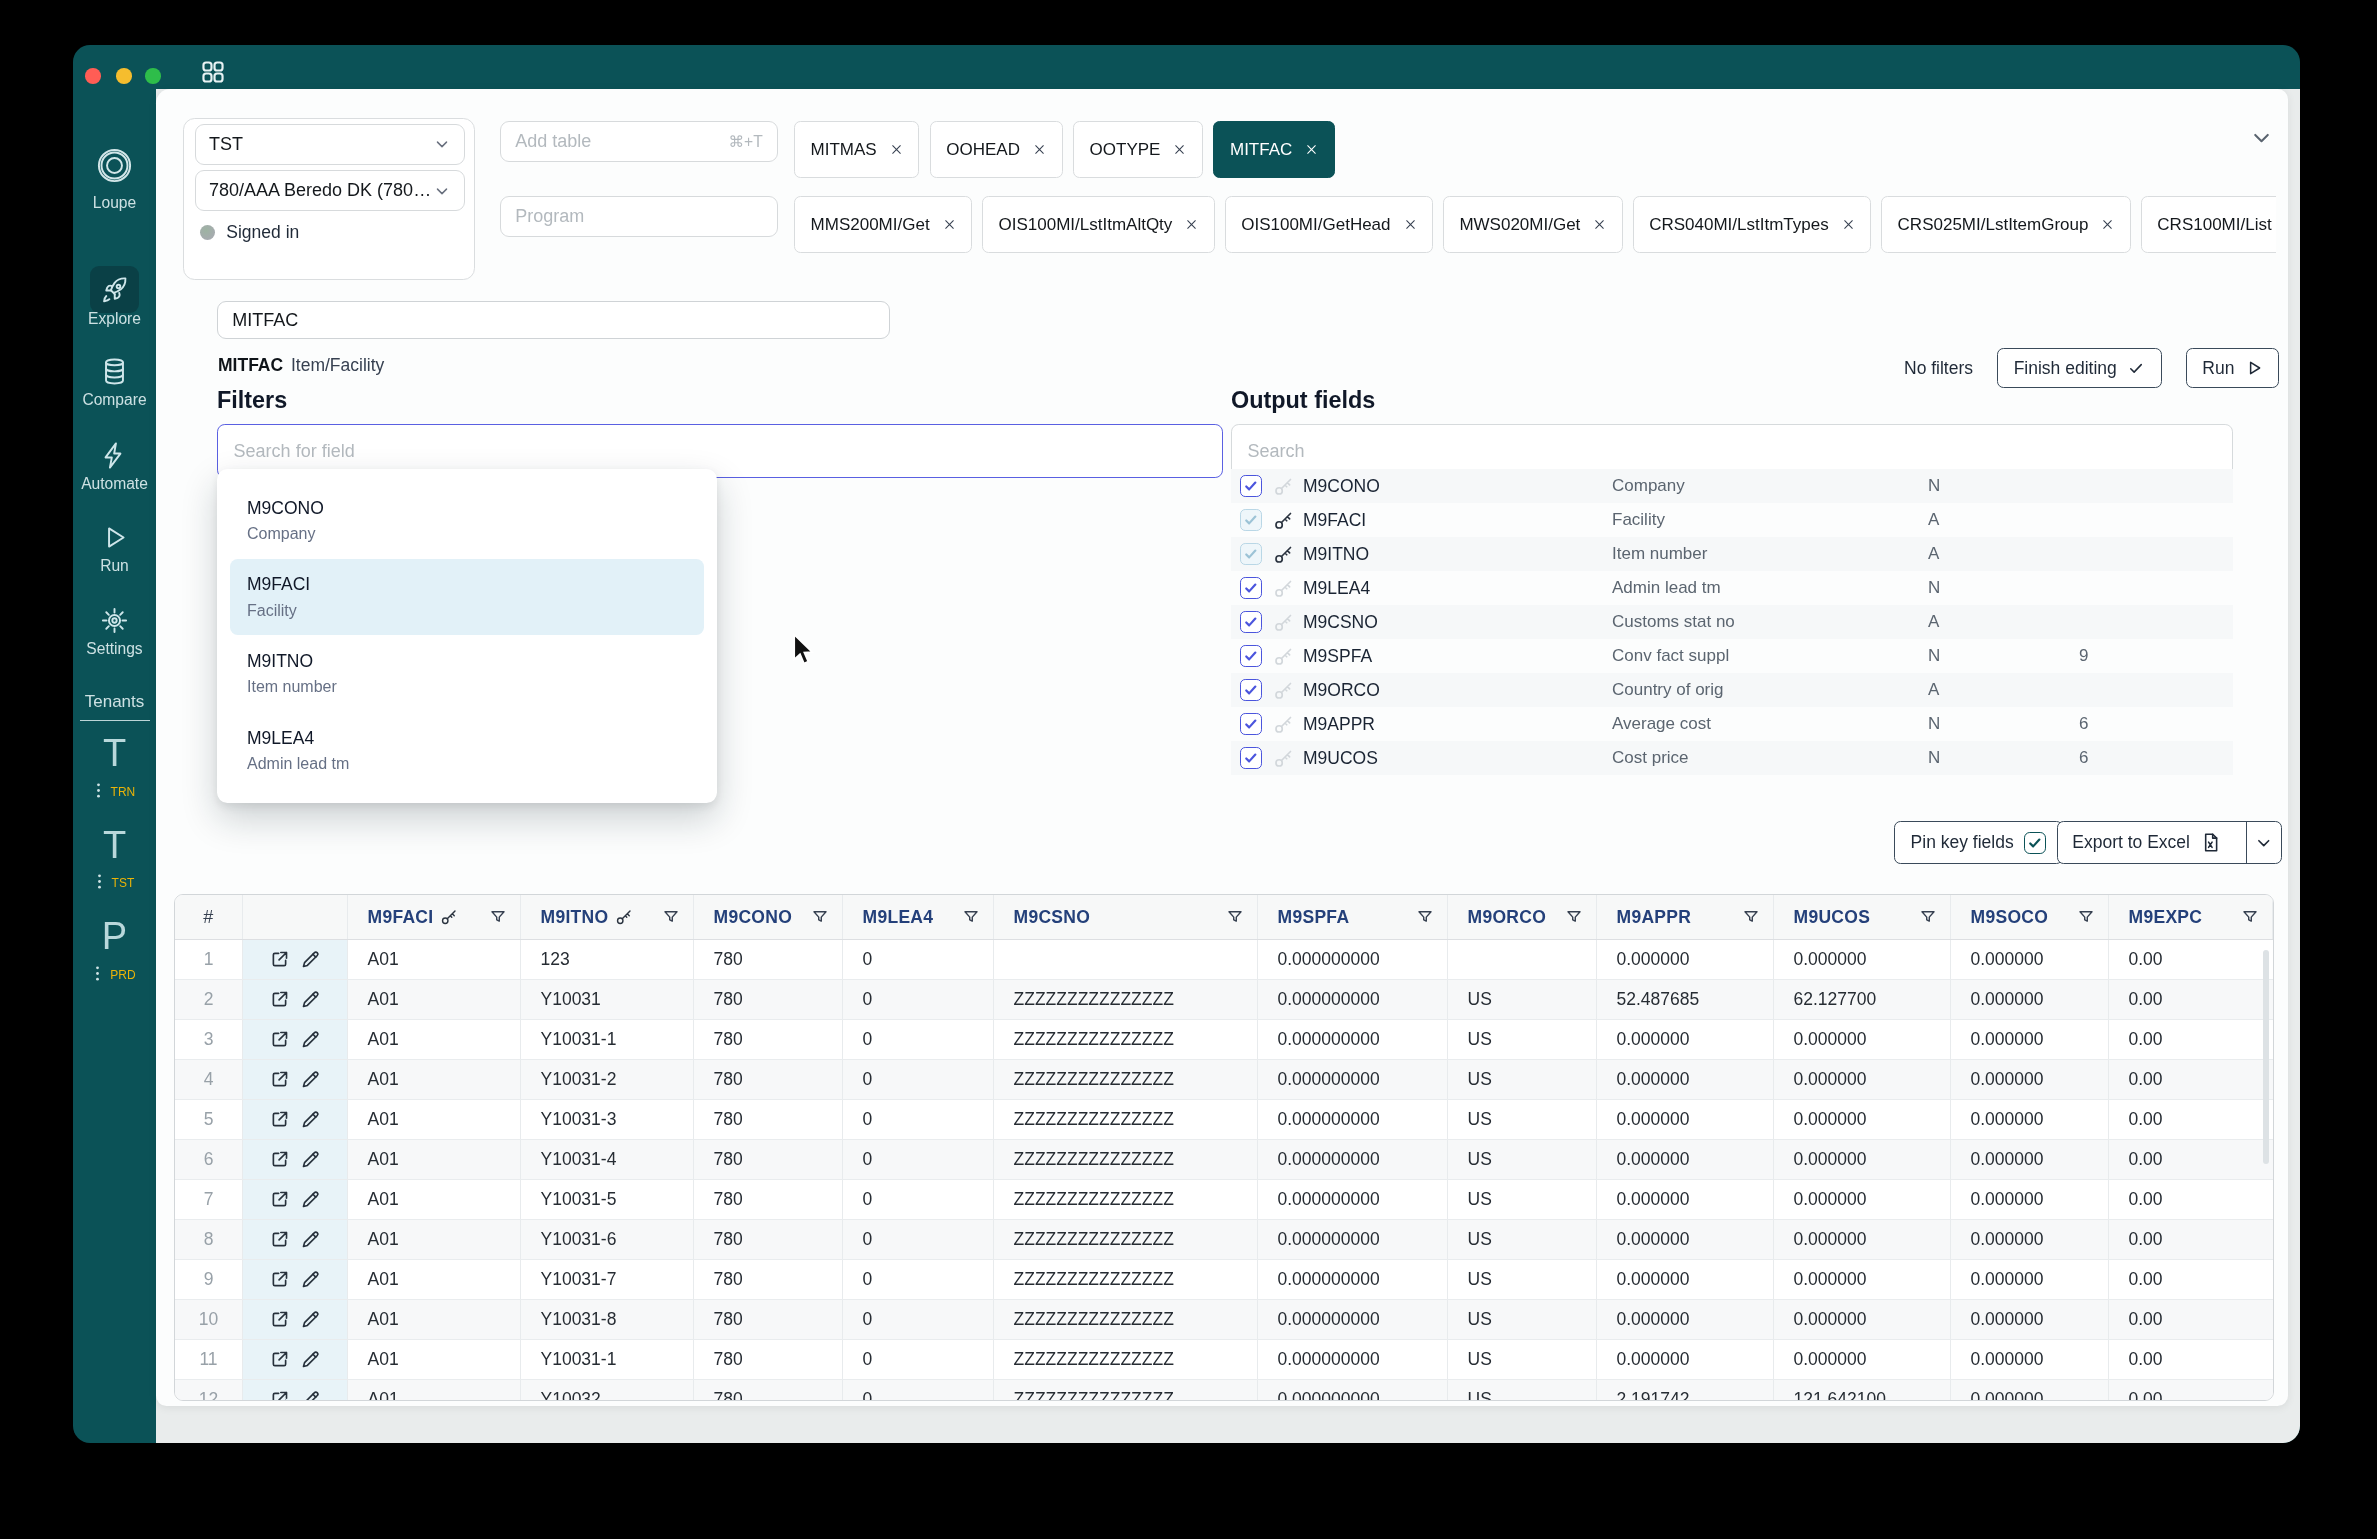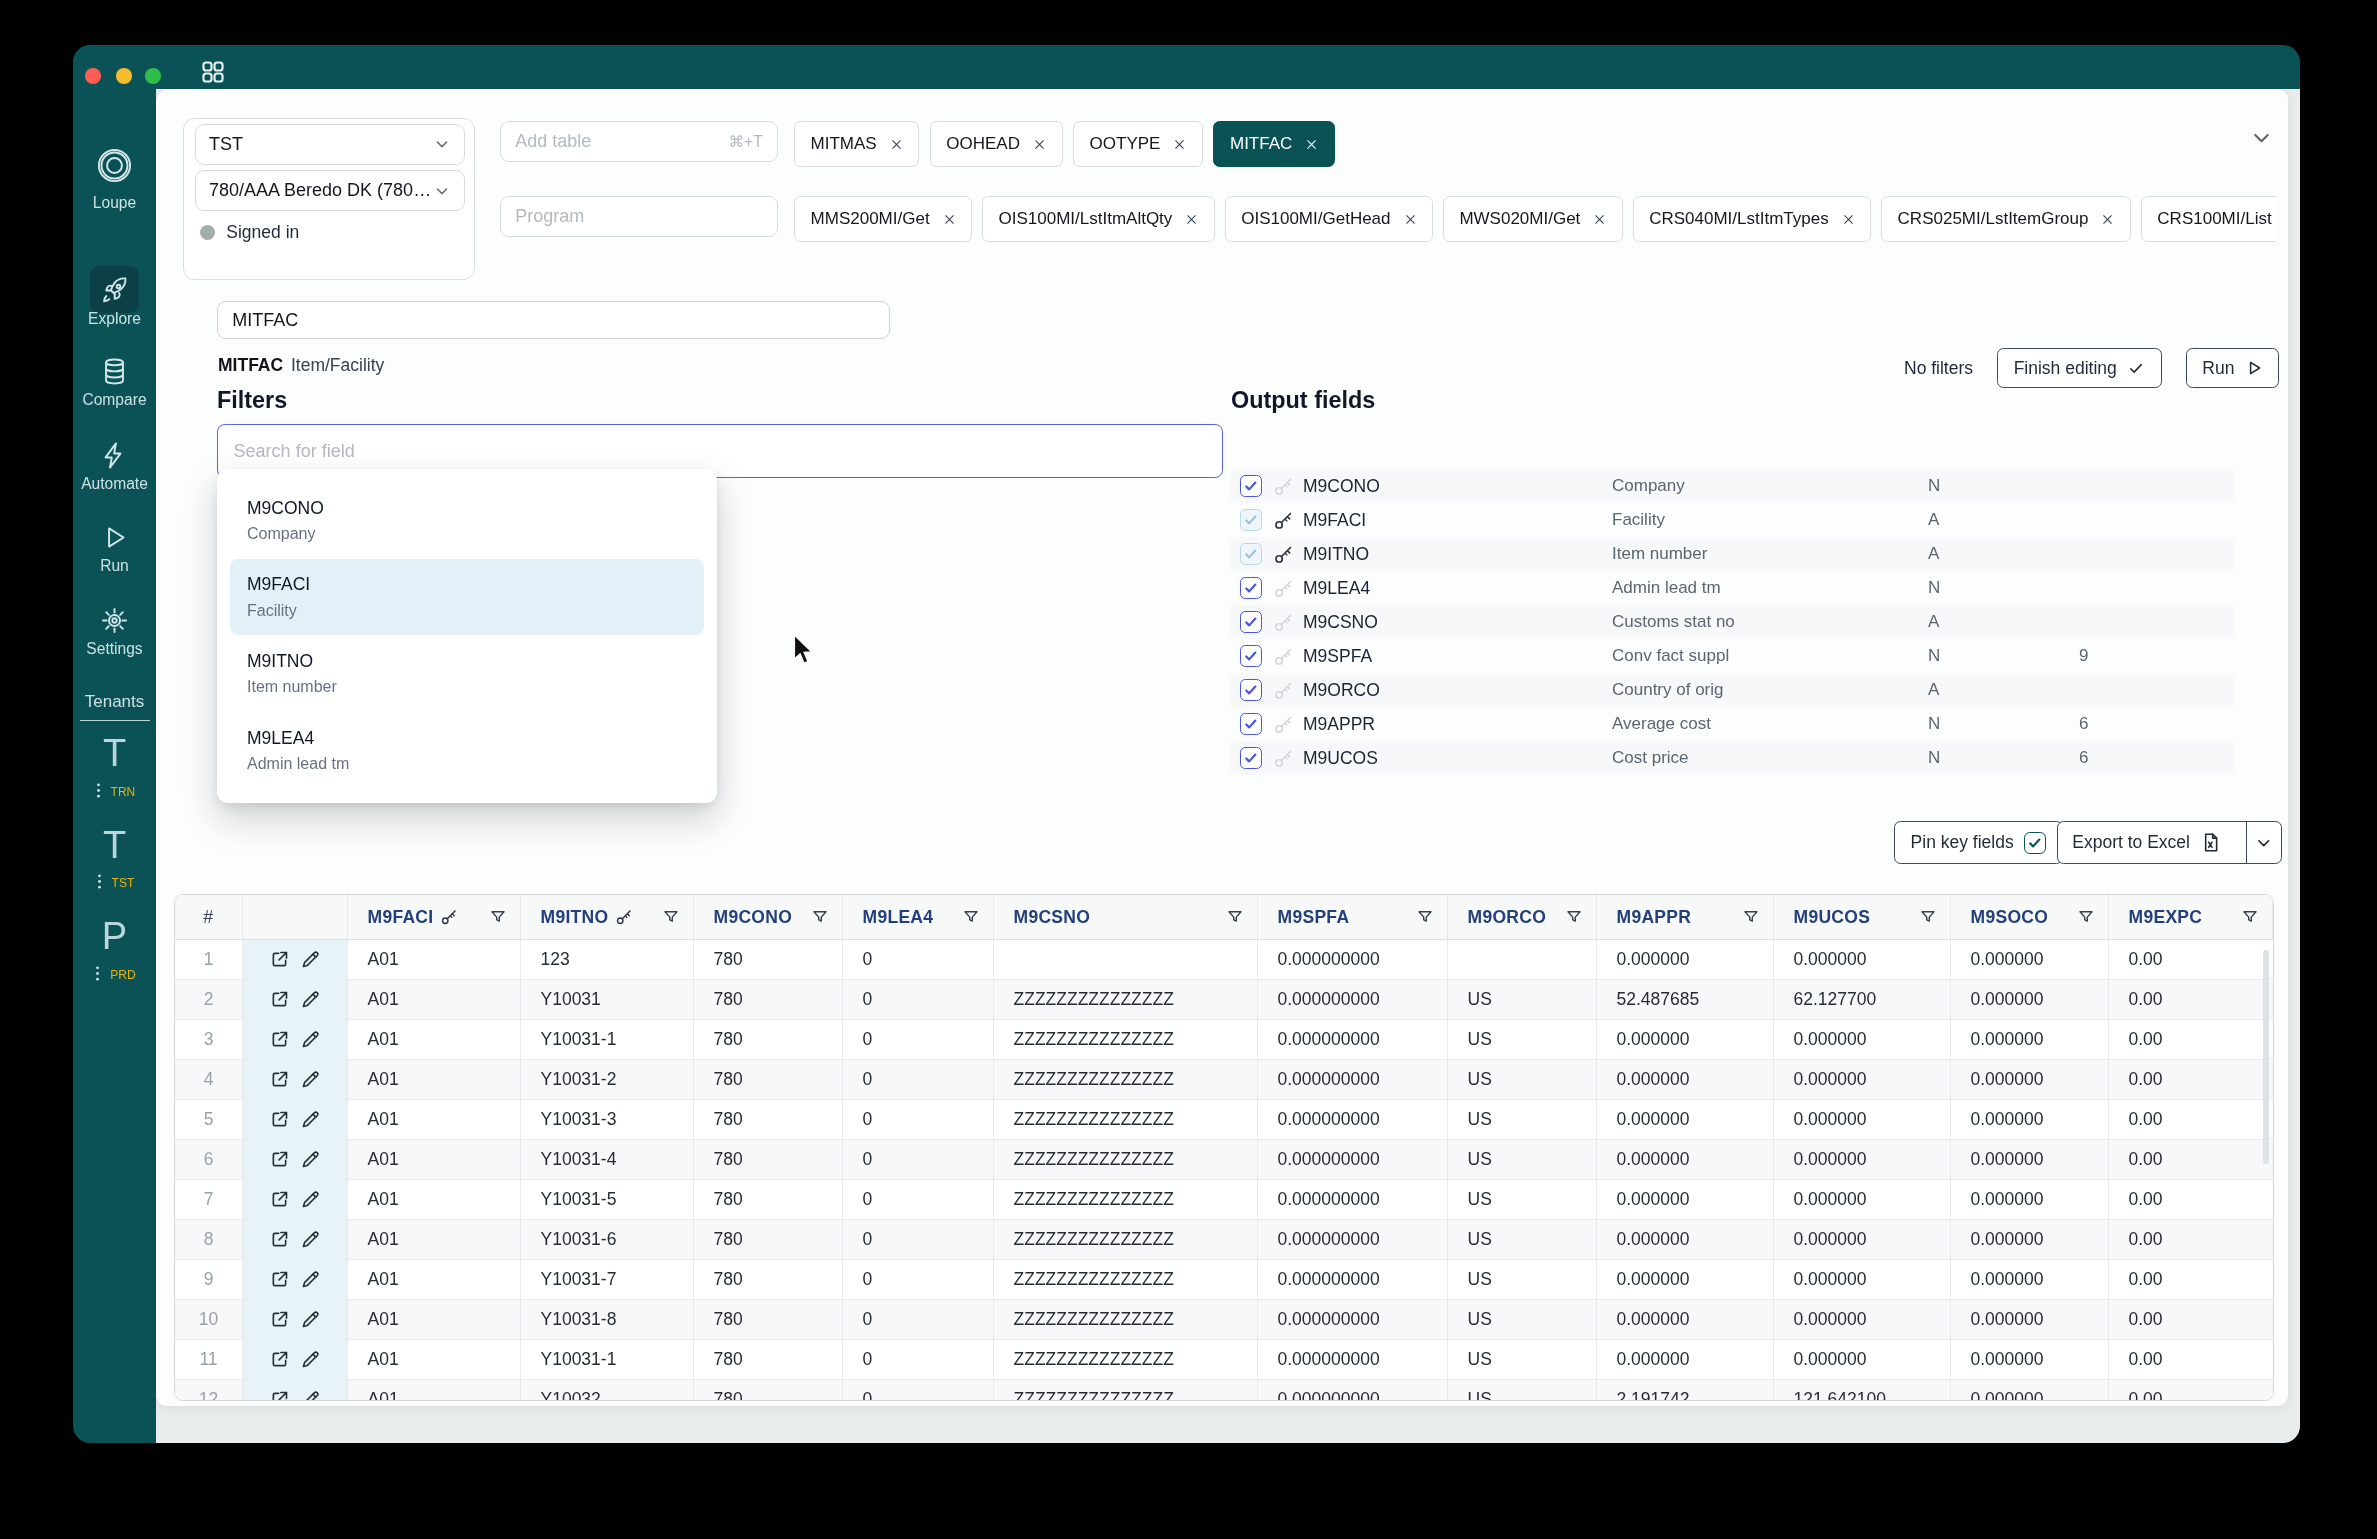--- a/index.html
+++ b/index.html
@@ -45,21 +45,21 @@
     font-size:17.5px; color:#1f2937; }
   .signed-dot { width:15px; height:15px; border-radius:50%;
     background:radial-gradient(circle at 40% 35%, #9db3a2, #a6abaf 70%); }
 
   
   .ghost-input { position:absolute; left:344px; width:278px; height:41px; border:1.3px solid #d7dadc;
     border-radius:9px; background:#fff; display:flex; align-items:center; padding:0 14.3px;
     font-size:18px; color:#b3b9be; }
   .ghost-input .short { margin-left:auto; font-size:15.6px; color:#b3b9be; }
 
-  .chips { position:absolute; left:638px; height:46px; display:flex; gap:10.4px; align-items:stretch; }
+  .chips { position:absolute; left:638px; height:57px; display:flex; gap:10.4px; align-items:stretch; }
   .chip { display:flex; align-items:center; gap:13px; padding:0 15.6px; background:#fff;
     border:1.3px solid #d9dcde; border-radius:6.5px; font-size:17px; color:#14181c; white-space:nowrap; }
   .chip .x-ic { color:#374151; }
   .chip.sel { background:#0b5257; border-color:#0b5257; color:#fff; }
   .chip.sel .x-ic { color:#fff; }
 
   .panel-chevron { position:absolute; left:2093px; top:36px; color:#5b6570; }
 
   
   .query-input { position:absolute; left:61px; top:212px; width:673px; height:38px;
@@ -478,20 +478,23 @@
             <div class="fdesc">Admin lead tm</div>
           </div>
 
           <div class="f-item">
             
             
           </div>
         </div>
 
       <div class="sec-head" style="left:1075px;">Output fields</div>
+      <div class="search o-search">
+        <span>Search</span>
+      </div>
       <div class="o-table">
         <div>
 
             <div class="o-grid o-row">
               <span class="cb">
                 <svg width="15.6" height="15.6" viewBox="0 0 24 24" fill="none" stroke="currentColor" stroke-width="3.4" stroke-linecap="round" stroke-linejoin="round">
                   <path d="M5 13l4.5 4.5L19 7"></path>
                 </svg>
               </span>
               <span class="key-ic">

